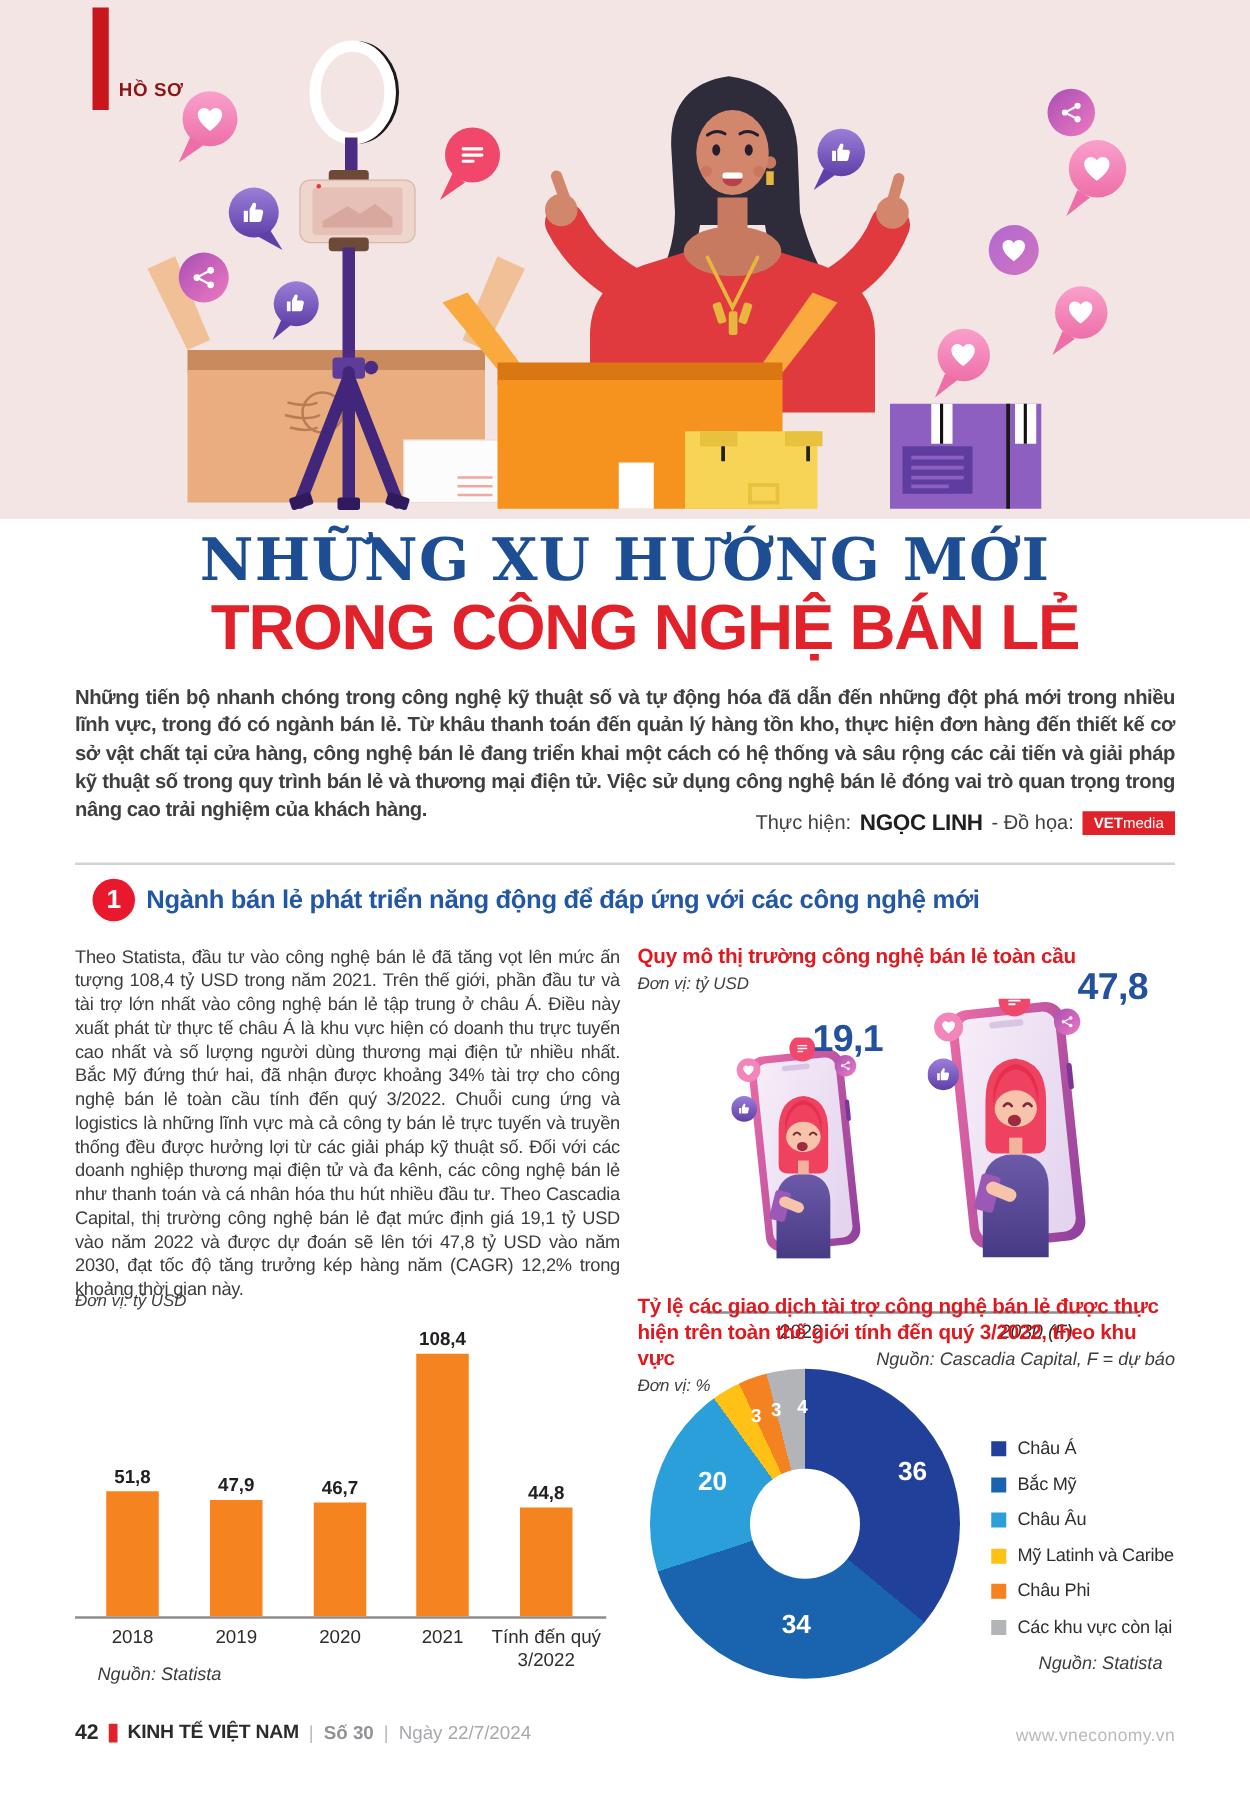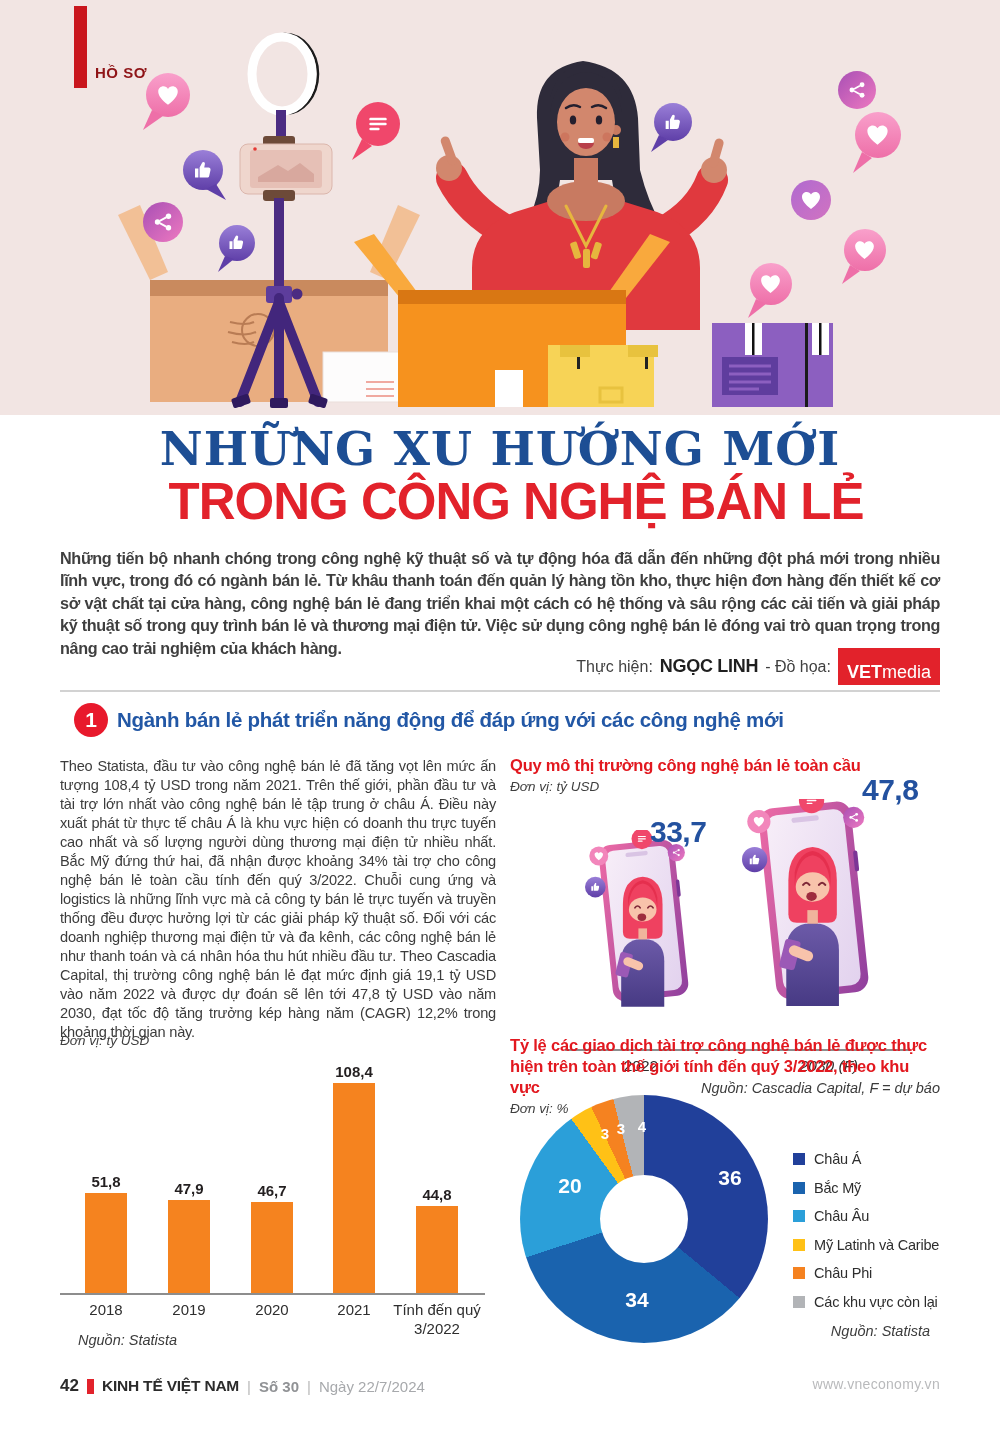--- a/index.html
+++ b/index.html
@@ -14,21 +14,21 @@
   #title1{left:0;top:424px;width:1000px;text-align:center;font-family:"DejaVu Serif","Liberation Serif",serif;
           font-weight:bold;font-size:47px;color:#1d4e94;letter-spacing:1px;line-height:1.05;}
   #title2{left:0;top:474px;width:1000px;text-align:center;font-weight:bold;font-size:51px;color:#e2222b;
           letter-spacing:-1px;line-height:1.1;padding-left:16px;}
   #intro{left:60px;top:547px;width:880px;font-size:16.2px;font-weight:bold;letter-spacing:-.35px;
          line-height:22.4px;text-align:justify;color:#3f3f3f;}
   
   #byline{top:648px;right:60px;display:flex;align-items:center;gap:7px;}
   .byl-it{font-size:16px;color:#3f3f3f;}
   .byl-name{font-size:18px;font-weight:bold;color:#1f1f1f;letter-spacing:-.3px;}
-  #vet-logo{background:#e2222b;color:#fff;padding:15px 9px 4px 9px;font-size:18px;line-height:1;}
+  #vet-logo{background:#e2222b;color:#fff;padding:3px 9px 4px 9px;font-size:12px;line-height:1;}
   #vet-logo b{font-weight:bold;}
   #byline-rule{left:60px;top:690px;width:880px;height:2px;background:#d2d2d2;}
   
   #sec1-circle{left:74px;top:703px;width:34px;height:34px;border-radius:50%;background:#e8192c;color:#fff;
                display:flex;align-items:center;justify-content:center;font-size:21px;font-weight:bold;}
   #sec1-heading{left:117px;top:708px;width:820px;font-size:20.5px;font-weight:bold;color:#2257a5;letter-spacing:-.3px;}
   #sec1-body{left:60px;top:757px;width:436px;font-size:14.6px;line-height:19px;letter-spacing:-.2px;
              text-align:justify;color:#3c3c3c;}
   
   .chart-title{font-size:16.5px;font-weight:bold;color:#e2181f;letter-spacing:-.2px;line-height:21px;}
@@ -56,21 +56,21 @@
   #region-hole{position:absolute;left:90px;top:140px;width:88px;height:88px;border-radius:50%;background:#fff;}
   .slice-label{position:absolute;color:#fff;font-weight:bold;transform:translate(-50%,-50%);}
   .slice-big{font-size:21px;}
   .slice-small{font-size:15px;}
   #region-legend{position:absolute;left:283px;top:116px;display:flex;flex-direction:column;gap:12.6px;}
   .leg-item{display:flex;align-items:center;gap:9px;}
   .leg-swatch{width:12px;height:12px;flex:0 0 12px;}
   .leg-label{font-size:14.5px;color:#2e2e2e;letter-spacing:-.2px;}
   #region-src{position:absolute;top:288px;right:10px;}
   
-  #footer{left:60px;top:1376px;width:880px;display:flex;align-items:flex-start;justify-content:space-between;}
+  #footer{left:60px;top:1376px;width:880px;display:flex;align-items:flex-end;justify-content:space-between;}
   #footer-left{display:flex;align-items:center;gap:8px;}
   .ft-page{font-size:17px;font-weight:bold;color:#2b2b2b;}
   .ft-red{width:7px;height:15px;background:#e2222b;}
   .ft-mag{font-size:15.5px;font-weight:bold;color:#2b2b2b;letter-spacing:-.2px;}
   .ft-sep{color:#b9b9b9;font-size:15px;}
   .ft-issue{font-size:15px;font-weight:bold;color:#909295;}
   .ft-date{font-size:15px;color:#a7a9ac;}
   .ft-web{font-size:14px;color:#b9babc;letter-spacing:.3px;}
 </style>
 </head>
@@ -296,21 +296,21 @@
   <div id="sec1-body" class="abs">Theo Statista, đầu tư vào công nghệ bán lẻ đã tăng vọt lên mức ấn tượng 108,4 tỷ USD trong năm 2021. Trên thế giới, phần đầu tư và tài trợ lớn nhất vào công nghệ bán lẻ tập trung ở châu Á. Điều này xuất phát từ thực tế châu Á là khu vực hiện có doanh thu trực tuyến cao nhất và số lượng người dùng thương mại điện tử nhiều nhất. Bắc Mỹ đứng thứ hai, đã nhận được khoảng 34% tài trợ cho công nghệ bán lẻ toàn cầu tính đến quý 3/2022. Chuỗi cung ứng và logistics là những lĩnh vực mà cả công ty bán lẻ trực tuyến và truyền thống đều được hưởng lợi từ các giải pháp kỹ thuật số. Đối với các doanh nghiệp thương mại điện tử và đa kênh, các công nghệ bán lẻ như thanh toán và cá nhân hóa thu hút nhiều đầu tư. Theo Cascadia Capital, thị trường công nghệ bán lẻ đạt mức định giá 19,1 tỷ USD vào năm 2022 và được dự đoán sẽ lên tới 47,8 tỷ USD vào năm 2030, đạt tốc độ tăng trưởng kép hàng năm (CAGR) 12,2% trong khoảng thời gian này.</div>
 
   <div id="market" class="abs">
     <div class="chart-title">Quy mô thị trường công nghệ bán lẻ toàn cầu</div>
     <div class="chart-unit" style="margin-top:3px;">Đơn vị: tỷ USD</div>
     <div id="market-plot">
       <svg width="430" height="240" viewBox="0 0 430 240">
         <use href="#phone-girl" x="75" y="31" width="112" height="177"></use>
         <use href="#phone-girl" x="232" y="-9" width="137" height="216"></use>
       </svg>
-      <div class="mk-val" style="left:140px;top:16px;">33,7</div>
+      <div class="mk-val" style="left:140px;top:16px;">19,1</div>
       <div class="mk-val" style="left:352px;top:-26px;">47,8</div>
       <div id="market-axis"></div>
       <div class="mk-cat" style="left:76px;">2022</div>
       <div class="mk-cat" style="left:264px;font-style:italic;">2030 (F)</div>
       <div class="chart-source" id="market-src">Nguồn: Cascadia Capital, F = dự báo</div>
     </div>
   </div>
 
   <div id="funding" class="abs">
     <div class="chart-unit" style="margin-top:3px;">Đơn vị: tỷ USD</div>

